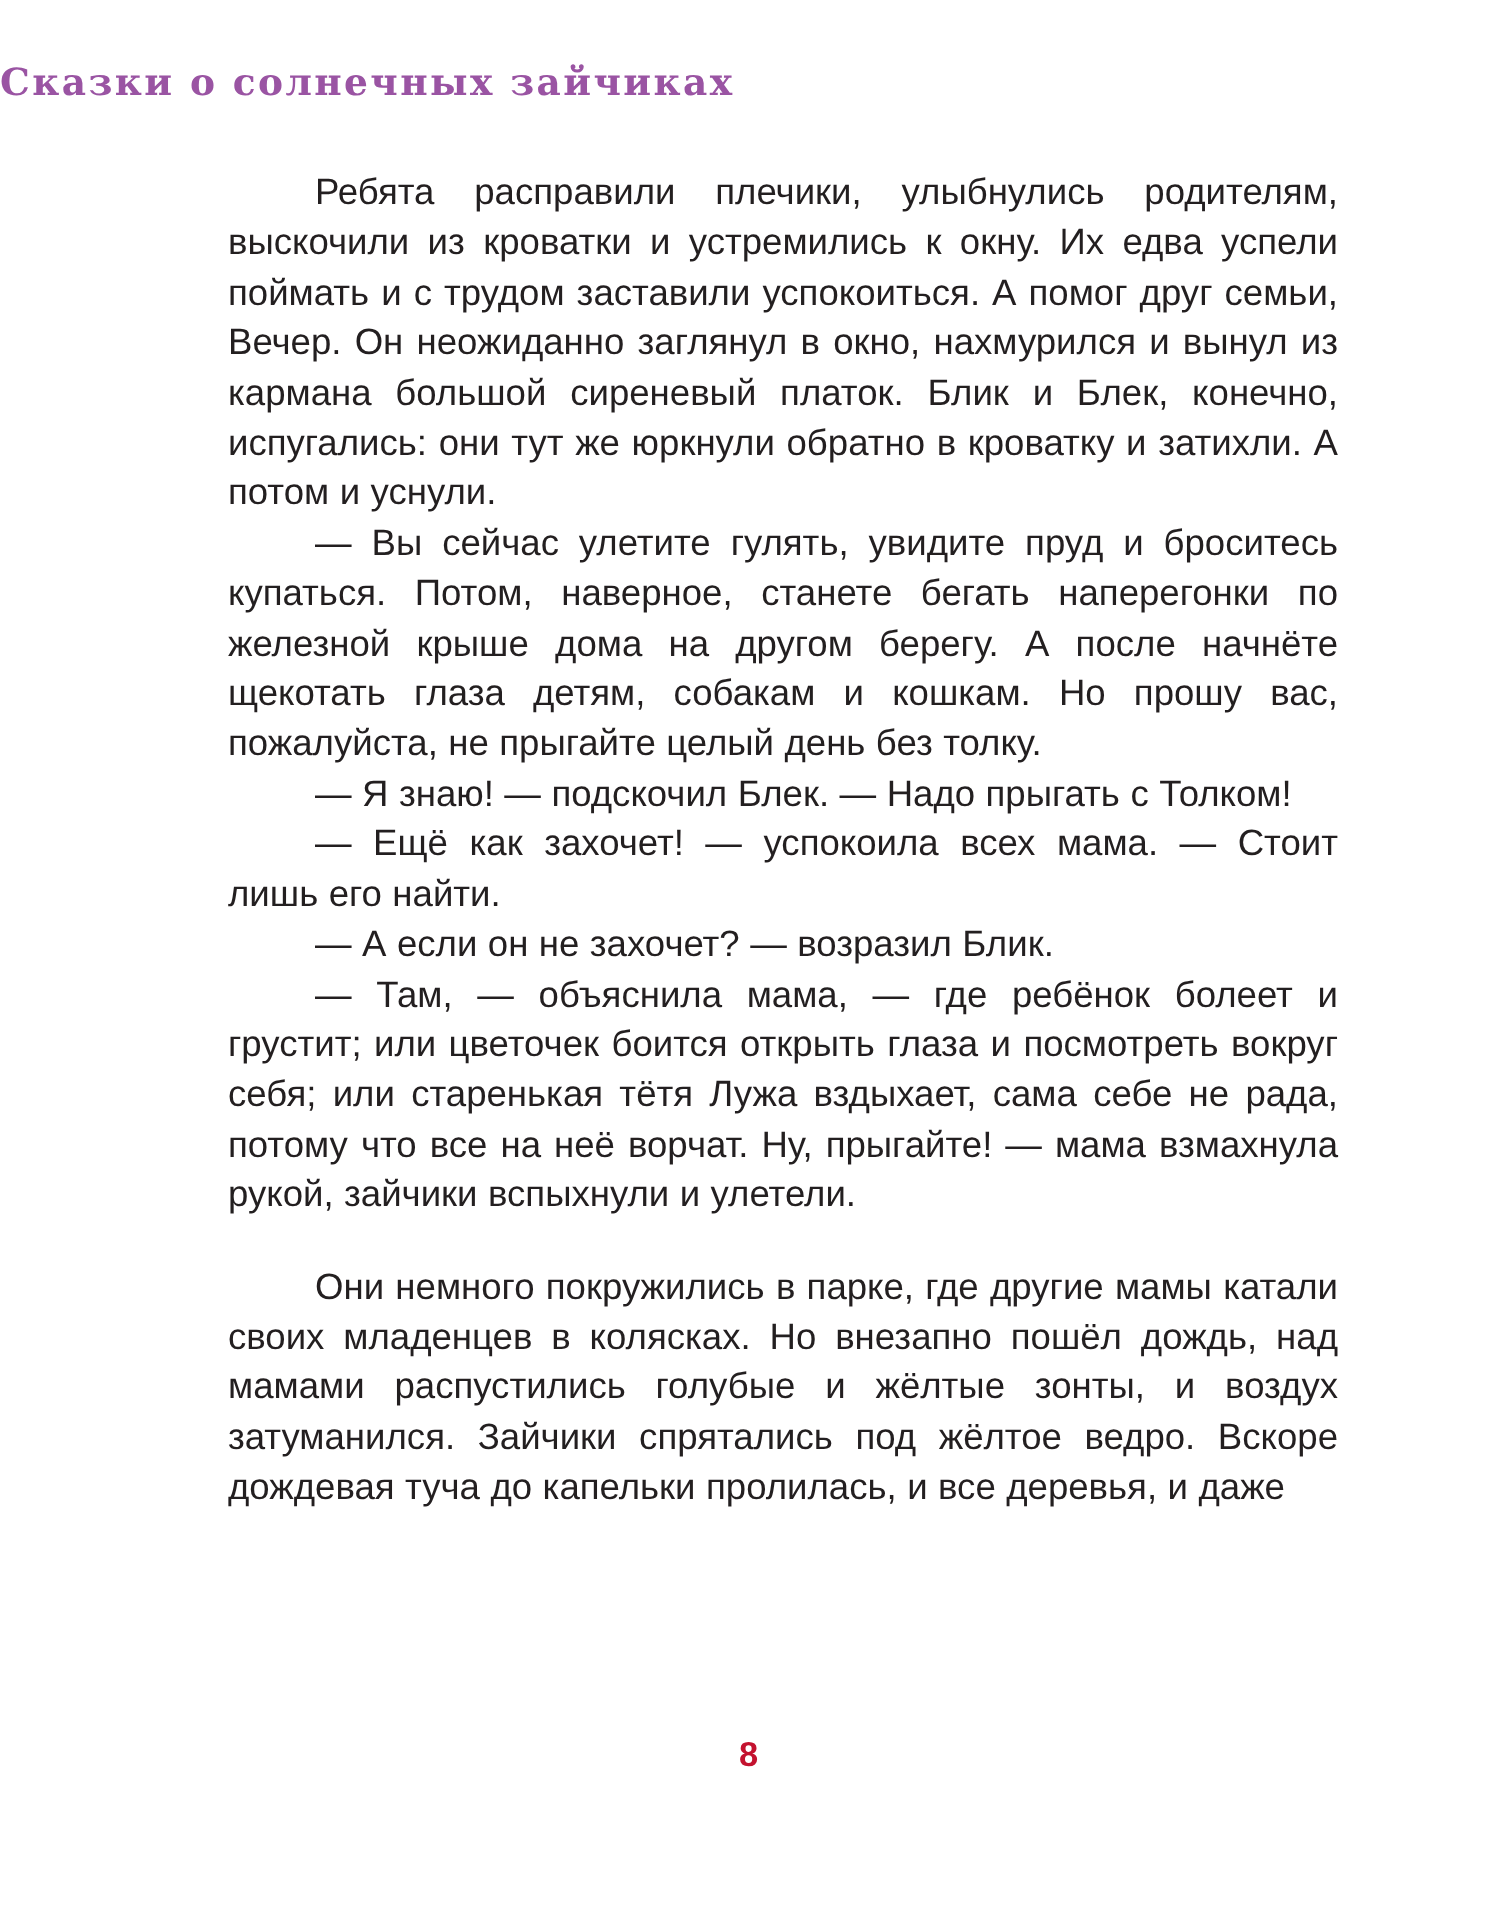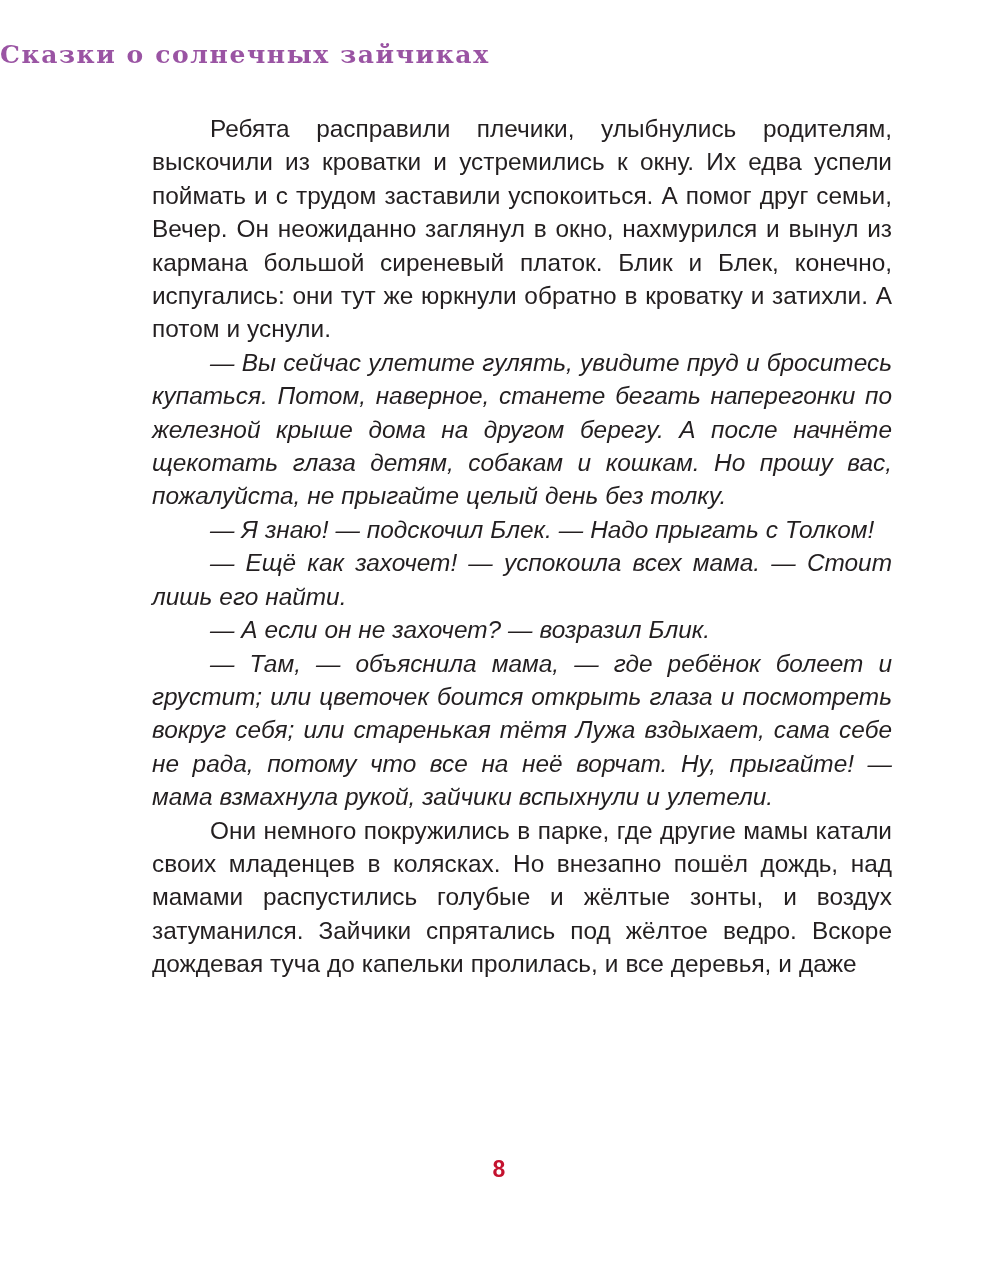--- a/index.html
+++ b/index.html
@@ -54,26 +54,26 @@
     color: #231f20;
     text-align: justify;
     text-justify: inter-word;
     text-indent: 58px;
     hyphens: manual;
     word-spacing: 0.2px;
   }
 
   .para.dialogue {
     text-indent: 58px;
-    font-style: italic;
   }
 
   
   .para:last-child {
     text-align: justify;
+    margin-top: 28px;
   }
 
   
   .folio {
     position: absolute;
     left: 0;
     right: 0;
     top: 1158px;
     text-align: center;
     font-family: "Liberation Sans", sans-serif;

